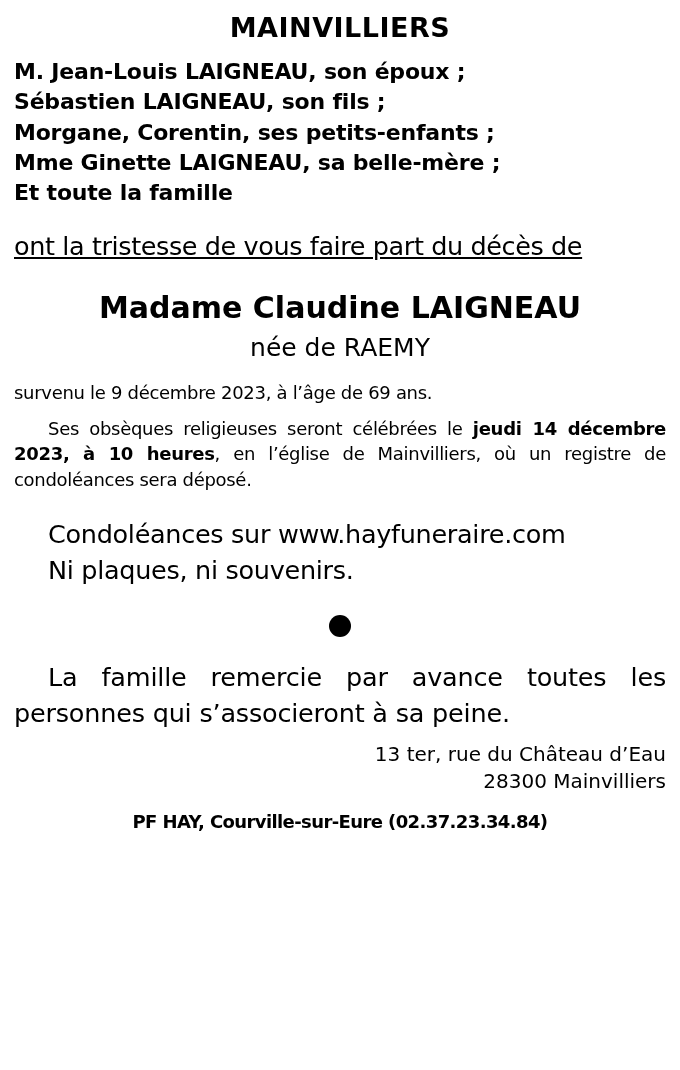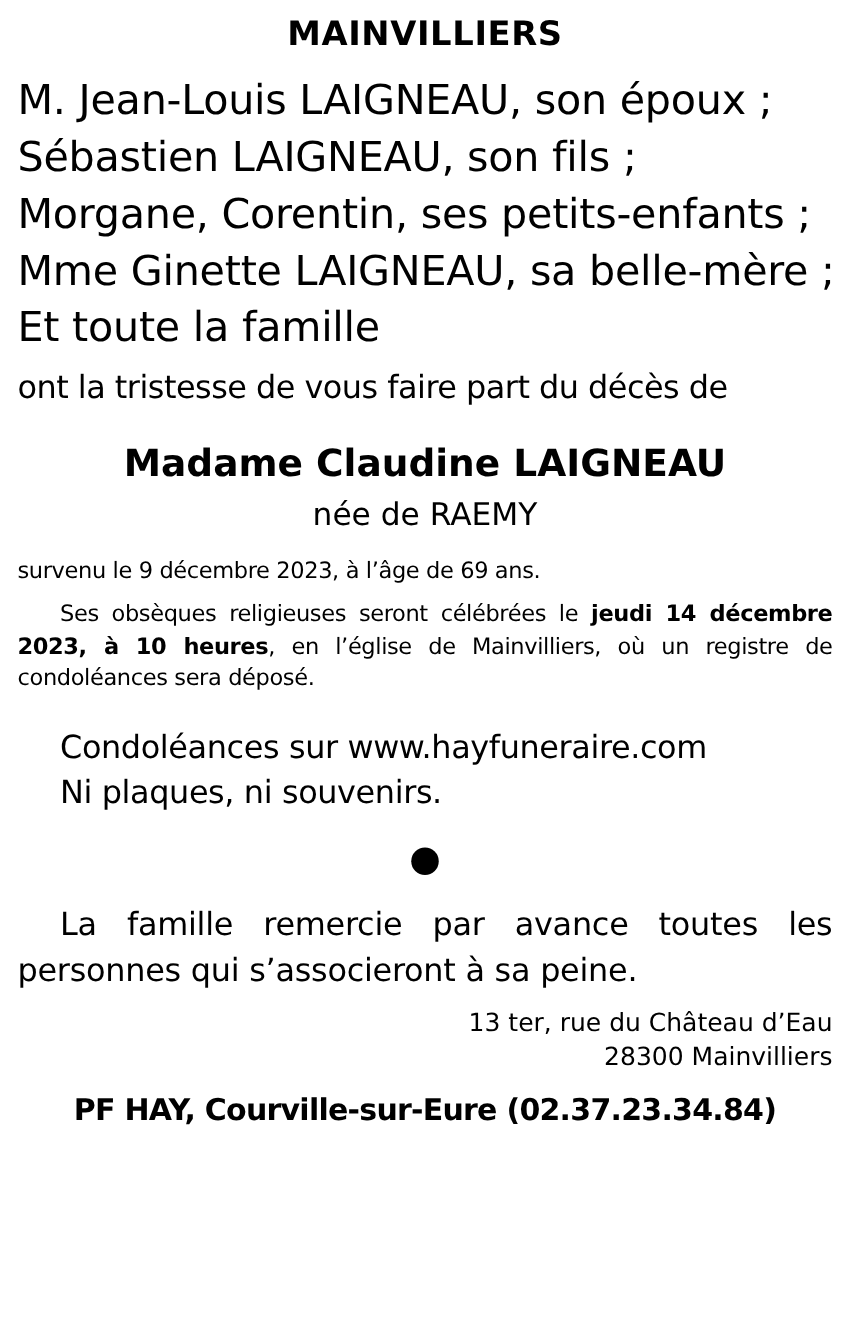--- a/index.html
+++ b/index.html
@@ -22,33 +22,35 @@
     display: block;
   }
   .city {
     text-align: center;
     font-weight: bold;
     font-size: 27px;
     letter-spacing: 0.5px;
     margin: 4px 0 14px 0;
   }
   .family-list {
-    font-size: 33px;
+    font-size: 22px;
     line-height: 1.38;
     letter-spacing: -0.2px;
+    font-weight: bold;
   }
   .family-list div {
     white-space: nowrap;
   }
   .announce {
     font-size: 25.5px;
     line-height: 1.38;
     letter-spacing: -0.4px;
-    margin-top: 8px;
+    margin-top: 20px;
     white-space: nowrap;
+    text-decoration: underline;
   }
   .deceased-name {
     text-align: center;
     font-weight: bold;
     font-size: 30px;
     margin: 26px 0 8px 0;
     letter-spacing: 0px;
   }
   .deceased-maiden {
     text-align: center;
@@ -108,21 +110,21 @@
     text-align: right;
     font-size: 20px;
     line-height: 1.34;
     margin-top: 10px;
   }
   .address div {
     white-space: nowrap;
   }
   .funeral-home {
     text-align: center;
-    font-size: 24px;
+    font-size: 18px;
     font-weight: bold;
     margin-top: 16px;
     letter-spacing: -0.6px;
     white-space: nowrap;
   }
 </style>
 </head>
 <body>
 
 <div class="notice">

